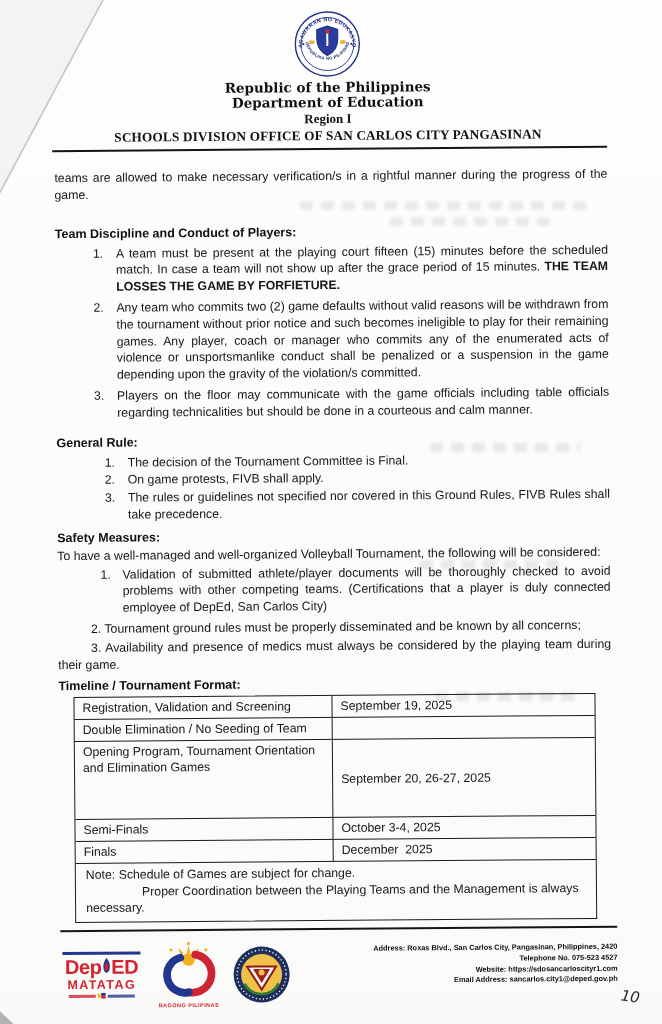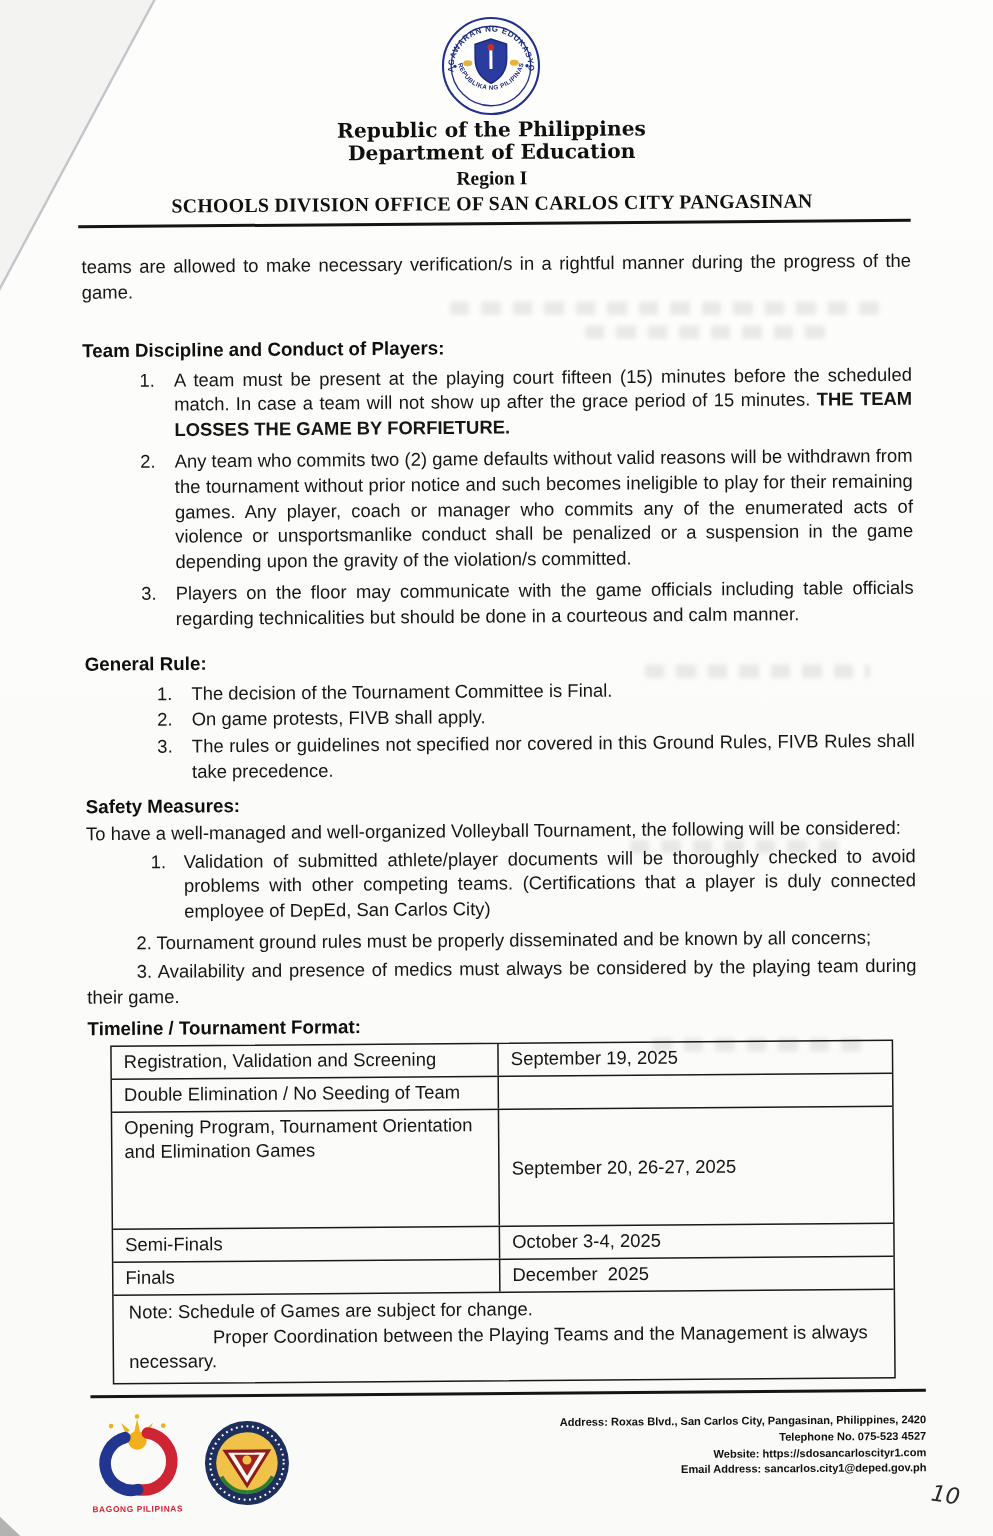--- a/index.html
+++ b/index.html
@@ -245,20 +245,41 @@
               <div class="n2">Proper Coordination between the Playing Teams and the Management is always necessary.</div>
             </div>
           </div>
         </section>
       </main>
 
       <footer>
         <div class="f-rule"></div>
         <div class="f-logos">
 
+          <div class="deped-logo">
+            <div class="deped-bar"></div>
+            <div class="deped-word">
+              <span>Dep</span>
+              <svg width="10" height="19" viewBox="0 0 10 19">
+                <path d="M5 0 C8.2 4.5 9.4 8 7.4 13 C6.5 15.4 3.7 15.5 2.7 13.2 C0.8 8.8 2 4.5 5 0 Z" fill="#23368f"></path>
+                <path d="M5 4 C6.9 7 7.3 9.5 6.1 12.2 C5.5 13.6 4.2 13.6 3.7 12.3 C2.7 9.6 3.3 7 5 4 Z" fill="#d3232e"></path>
+              </svg>
+              <span>ED</span>
+            </div>
+            <div class="matatag">MATATAG</div>
+            <div class="tagline">
+              <span class="t-red"></span>
+              <svg width="8" height="6" viewBox="0 0 8 6">
+                <polygon points="0,0 4,3 0,6" fill="#f2b01e"></polygon>
+                <rect x="3.4" y="0" width="4.6" height="3" fill="#23368f"></rect>
+                <rect x="3.4" y="3" width="4.6" height="3" fill="#cf2433"></rect>
+              </svg>
+              <span class="t-blue"></span>
+            </div>
+          </div>
 
           <div class="bp-logo">
             <svg width="58" height="58" viewBox="0 0 60 60">
               <circle cx="12" cy="9" r="1.6" fill="#f2b01e"></circle>
               <circle cx="30" cy="2.5" r="1.6" fill="#f2b01e"></circle>
               <circle cx="48" cy="9" r="1.6" fill="#f2b01e"></circle>
               <polygon points="30,4 28,13 32,13" fill="#f2b01e"></polygon>
               <polygon points="19,7 22,14 25,12" fill="#f2b01e"></polygon>
               <polygon points="41,7 38,14 35,12" fill="#f2b01e"></polygon>
               <circle cx="30" cy="19" r="6.5" fill="#f2b01e"></circle>

